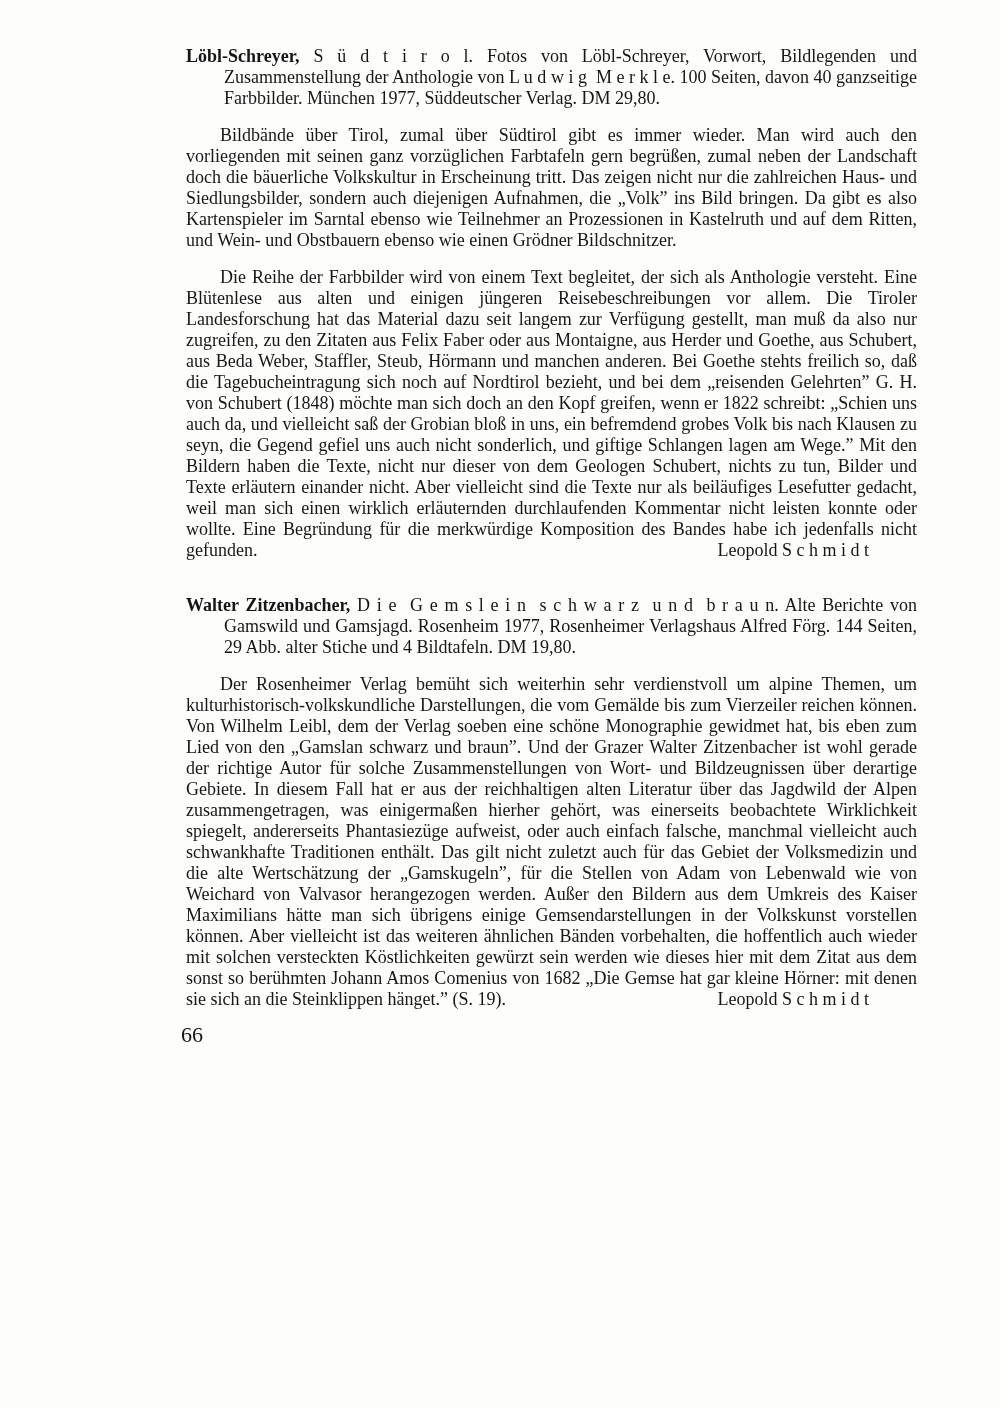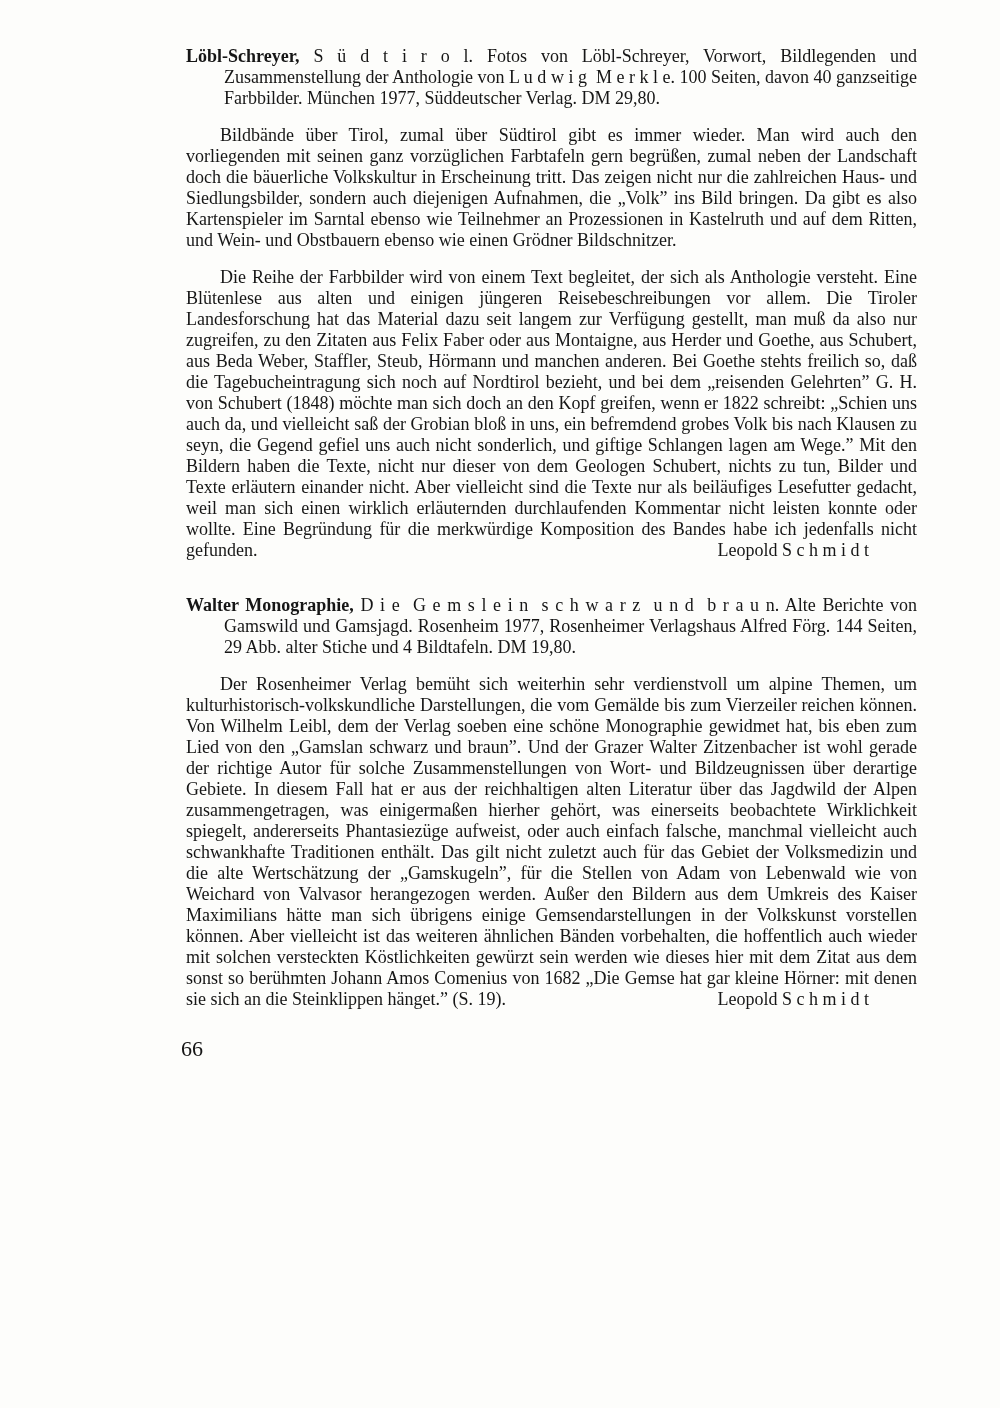--- a/index.html
+++ b/index.html
@@ -48,21 +48,21 @@
   .body-para {
     text-indent: 34px;
     margin-top: 16px;
   }
   .signature {
     float: right;
     margin-right: 48px;
     white-space: nowrap;
   }
   .page-number {
-    margin-top: 26px;
+    margin-top: 12px;
     margin-left: -5px;
     font-size: 22px;
     line-height: 26px;
     text-align: left;
     text-indent: 0;
   }
 </style>
 </head>
 <body>
 
@@ -72,21 +72,21 @@
     <section class="review">
       <p class="heading"><span class="author">Löbl-Schreyer,</span>
         <span>S ü d t i r o l.</span>
         <span>Fotos von Löbl-Schreyer, Vorwort, Bildlegenden und Zusammenstellung der Anthologie von L u d w i g&nbsp; M e r k l e. 100 Seiten, davon 40 ganzseitige Farbbilder. München 1977, Süddeutscher Verlag. DM 29,80.</span></p>
       <p class="body-para">Bildbände über Tirol, zumal über Südtirol gibt es immer wieder. Man wird auch den vorliegenden mit seinen ganz vorzüglichen Farbtafeln gern begrüßen, zumal neben der Landschaft doch die bäuerliche Volkskultur in Erscheinung tritt. Das zeigen nicht nur die zahlreichen Haus- und Siedlungsbilder, sondern auch diejenigen Aufnahmen, die „Volk” ins Bild bringen. Da gibt es also Kartenspieler im Sarntal ebenso wie Teilnehmer an Prozessionen in Kastelruth und auf dem Ritten, und Wein- und Obstbauern ebenso wie einen Grödner Bildschnitzer.</p>
       <p class="body-para"><span>Die Reihe der Farbbilder wird von einem Text begleitet, der sich als Anthologie versteht. Eine Blütenlese aus alten und einigen jüngeren Reisebeschreibungen vor allem. Die Tiroler Landesforschung hat das Material dazu seit langem zur Verfügung gestellt, man muß da also nur zugreifen, zu den Zitaten aus Felix Faber oder aus Montaigne, aus Herder und Goethe, aus Schubert, aus Beda Weber, Staffler, Steub, Hörmann und manchen anderen. Bei Goethe stehts freilich so, daß die Tagebucheintragung sich noch auf Nordtirol bezieht, und bei dem „reisenden Gelehrten” G. H. von Schubert (1848) möchte man sich doch an den Kopf greifen, wenn er 1822 schreibt: „Schien uns auch da, und vielleicht saß der Grobian bloß in uns, ein befremdend grobes Volk bis nach Klausen zu seyn, die Gegend gefiel uns auch nicht sonderlich, und giftige Schlangen lagen am Wege.” Mit den Bildern haben die Texte, nicht nur dieser von dem Geologen Schubert, nichts zu tun, Bilder und Texte erläutern einander nicht. Aber vielleicht sind die Texte nur als beiläufiges Lesefutter gedacht, weil man sich einen wirklich erläuternden durchlaufenden Kommentar nicht leisten konnte oder wollte. Eine Begründung für die merkwürdige Komposition des Bandes habe ich jedenfalls nicht gefunden.</span>
         <span class="signature">Leopold S c h m i d t</span></p>
     </section>
 
     <section class="review">
-      <p class="heading"><span class="author">Walter Monographie,</span>
+      <p class="heading"><span class="author">Walter Zitzenbacher,</span>
         <span>D i e&nbsp; G e m s l e i n&nbsp; s c h w a r z&nbsp; u n d&nbsp; b r a u n.</span>
         <span>Alte Berichte von Gamswild und Gamsjagd. Rosenheim 1977, Rosenheimer Verlagshaus Alfred Förg. 144 Seiten, 29 Abb. alter Stiche und 4 Bildtafeln. DM 19,80.</span></p>
       <p class="body-para"><span>Der Rosenheimer Verlag bemüht sich weiterhin sehr verdienstvoll um alpine Themen, um kulturhistorisch-volkskundliche Darstellungen, die vom Gemälde bis zum Vierzeiler reichen können. Von Wilhelm Leibl, dem der Verlag soeben eine schöne Monographie gewidmet hat, bis eben zum Lied von den „Gamslan schwarz und braun”. Und der Grazer Walter Zitzenbacher ist wohl gerade der richtige Autor für solche Zusammenstellungen von Wort- und Bildzeugnissen über derartige Gebiete. In diesem Fall hat er aus der reichhaltigen alten Literatur über das Jagdwild der Alpen zusammengetragen, was einigermaßen hierher gehört, was einerseits beobachtete Wirklichkeit spiegelt, andererseits Phantasiezüge aufweist, oder auch einfach falsche, manchmal vielleicht auch schwankhafte Traditionen enthält. Das gilt nicht zuletzt auch für das Gebiet der Volksmedizin und die alte Wertschätzung der „Gamskugeln”, für die Stellen von Adam von Lebenwald wie von Weichard von Valvasor herangezogen werden. Außer den Bildern aus dem Umkreis des Kaiser Maximilians hätte man sich übrigens einige Gemsendarstellungen in der Volkskunst vorstellen können. Aber vielleicht ist das weiteren ähnlichen Bänden vorbehalten, die hoffentlich auch wieder mit solchen versteckten Köstlichkeiten gewürzt sein werden wie dieses hier mit dem Zitat aus dem sonst so berühmten Johann Amos Comenius von 1682 „Die Gemse hat gar kleine Hörner: mit denen sie sich an die Steinklippen hänget.” (S. 19).</span>
         <span class="signature">Leopold S c h m i d t</span></p>
     </section>
 
     <p class="page-number">66</p>
 
   </div>
 </div>

